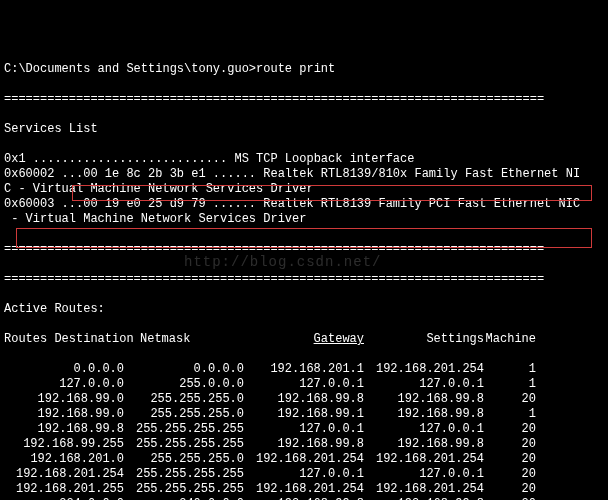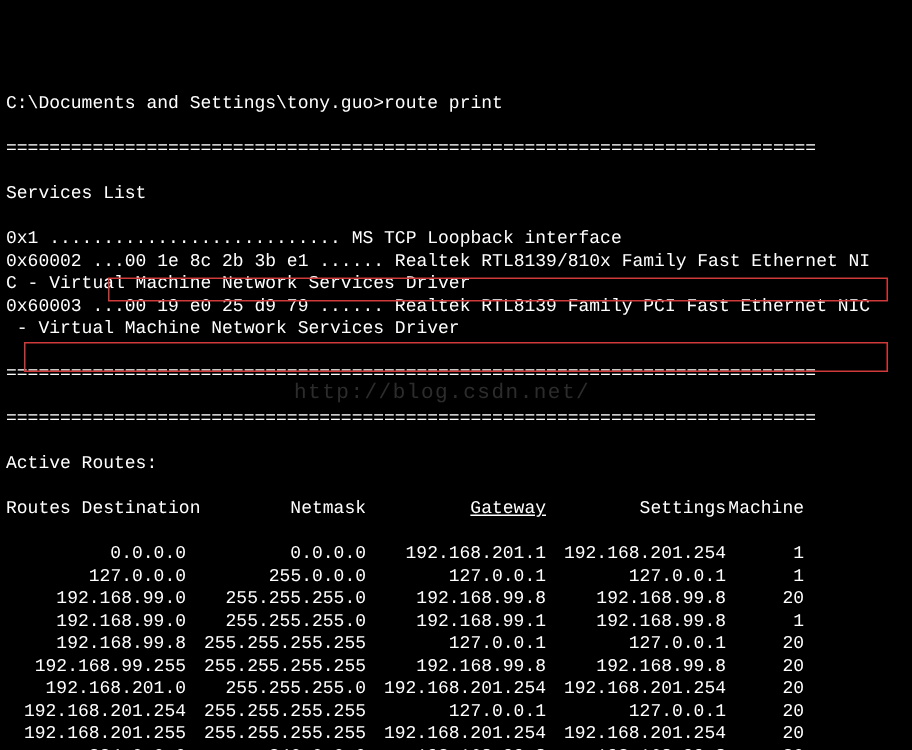--- a/index.html
+++ b/index.html
@@ -18,34 +18,34 @@
   .line { display: block; }
   .highlight-red {
     border: 1px solid #d03a3a;
     position: absolute;
     pointer-events: none;
   }
   #hl1 { left: 72px; top: 185px; width: 520px; height: 16px; }
   #hl2 { left: 16px; top: 228px; width: 576px; height: 20px; }
   .watermark {
     position: absolute;
-    left: 196px;
+    left: 184px;
     top: 254px;
     color: rgba(200,200,200,0.22);
     font-size: 14px;
     letter-spacing: 1px;
     pointer-events: none;
   }
   .col-dest  { display:inline-block; width: 120px; text-align:right; }
   .col-mask  { display:inline-block; width: 120px; text-align:right; }
   .col-gw    { display:inline-block; width: 120px; text-align:right; }
   .col-if    { display:inline-block; width: 120px; text-align:right; }
   .col-met   { display:inline-block; width:  52px; text-align:right; }
   .hdr-dest  { display:inline-block; width: 136px; }
-  .hdr-mask  { display:inline-block; width: 104px; text-align:right;}
+  .hdr-mask  { display:inline-block; width: 104px; text-align:left;}
   .hdr-gw    { display:inline-block; width: 120px; text-align:right;text-decoration:underline;}
   .hdr-if    { display:inline-block; width: 120px; text-align:right;}
   .hdr-met   { display:inline-block; width:  52px; text-align:right;}
 </style>
 </head>
 <body>
 
 
 
 <span class="line">C:\Documents and Settings\tony.guo&gt;route print</span>

